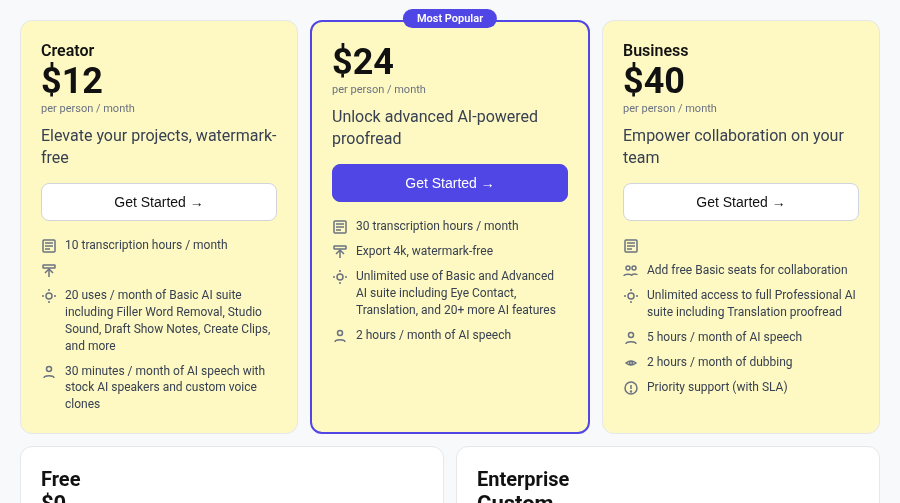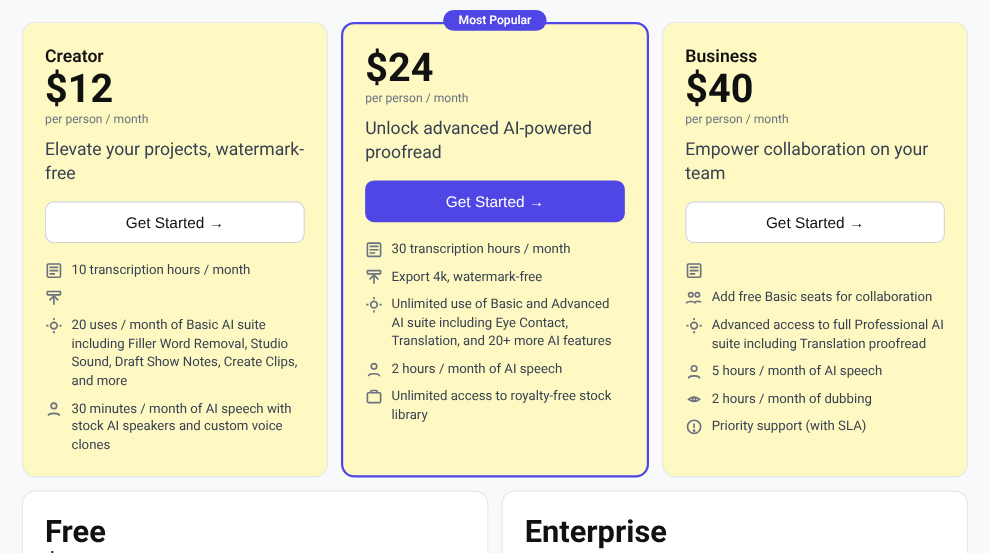--- a/index.html
+++ b/index.html
@@ -115,21 +115,21 @@
       gap: 12px;
     }
     .bottom-card {
       background: #fff;
       border-radius: 12px;
       padding: 20px;
       flex: 1;
       border: 1.5px solid #e5e7eb;
     }
     .bottom-plan-name {
-      font-size: 28px;
+      font-size: 20px;
       font-weight: 700;
       color: #111;
     }
     .bottom-plan-price {
       font-size: 22px;
       font-weight: 700;
       color: #111;
       margin-bottom: 8px;
     }
   </style>
@@ -210,27 +210,20 @@
             </svg>
           <span>Unlimited use of Basic and Advanced AI suite including Eye Contact, Translation, and 20+ more AI features</span>
         </li>
         <li class="feature-item">
           <svg class="feature-icon" viewBox="0 0 16 16" fill="none" stroke="currentColor" stroke-width="1.5">
               <circle cx="8" cy="5" r="2.5"></circle>
               <path d="M3 14c0-3 10-3 10 0"></path>
             </svg>
           <span>2 hours / month of AI speech</span>
         </li>
-        <li class="feature-item">
-          <svg class="feature-icon" viewBox="0 0 16 16" fill="none" stroke="currentColor" stroke-width="1.5">
-              <rect x="2" y="4" width="12" height="9" rx="1"></rect>
-              <path d="M5 4V3a1 1 0 0 1 1-1h4a1 1 0 0 1 1 1v1"></path>
-            </svg>
-          <span>Unlimited access to royalty-free stock library</span>
-        </li>
       </ul>
     </div>
 
     <div class="plan-card">
       <div class="plan-name">Business</div>
       <div class="plan-price">$40</div>
       <div class="plan-period">per person / month</div>
       <div class="plan-tagline">Empower collaboration on your team</div>
       <button class="get-started-btn">Get Started →</button>
       <ul class="features-list">
@@ -249,21 +242,21 @@
               <path d="M1 13c0-2.5 8-2.5 8 0"></path>
               <path d="M9 12c0-1.5 5-1.5 5 0"></path>
             </svg>
           <span>Add free Basic seats for collaboration</span>
         </li>
         <li class="feature-item">
           <svg class="feature-icon" viewBox="0 0 16 16" fill="none" stroke="currentColor" stroke-width="1.5">
               <circle cx="8" cy="8" r="3"></circle>
               <path d="M8 1v2M8 13v2M1 8h2M13 8h2"></path>
             </svg>
-          <span>Advanced access to full Professional AI suite including Translation proofread</span>
+          <span>Unlimited access to full Professional AI suite including Translation proofread</span>
         </li>
         <li class="feature-item">
           <svg class="feature-icon" viewBox="0 0 16 16" fill="none" stroke="currentColor" stroke-width="1.5">
               <circle cx="8" cy="5" r="2.5"></circle>
               <path d="M3 14c0-3 10-3 10 0"></path>
             </svg>
           <span>5 hours / month of AI speech</span>
         </li>
         <li class="feature-item">
           <svg class="feature-icon" viewBox="0 0 16 16" fill="none" stroke="currentColor" stroke-width="1.5">

